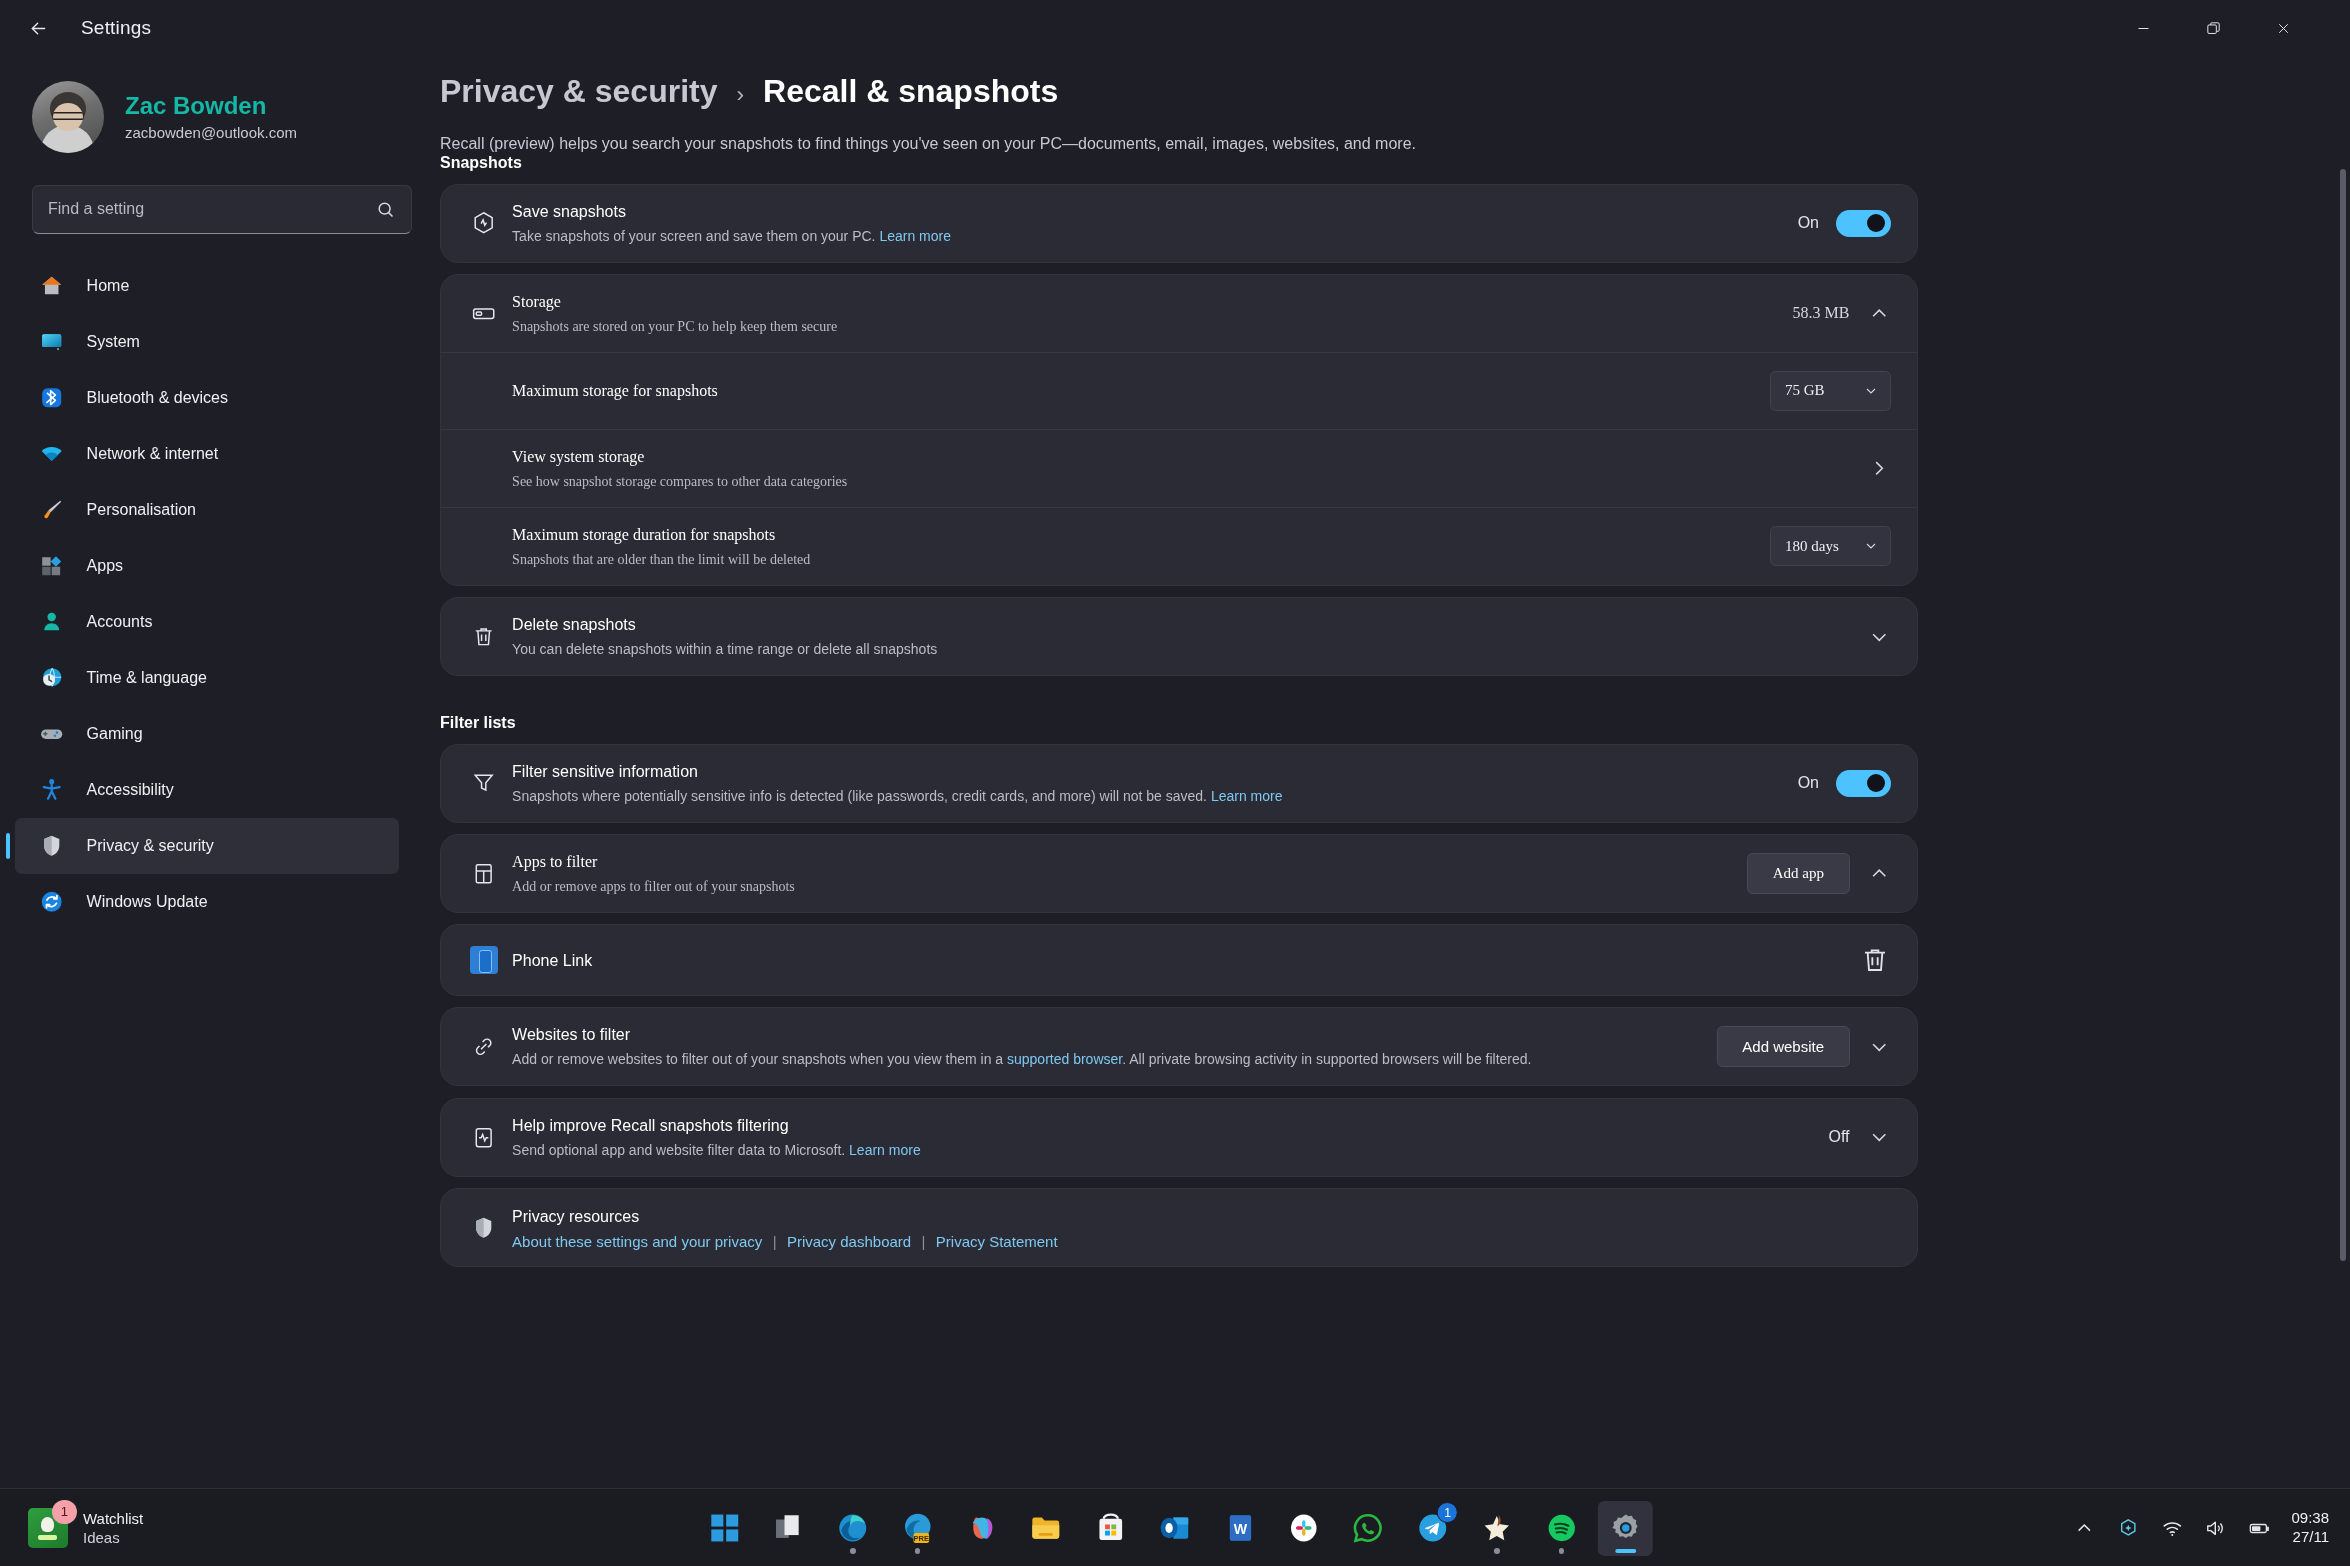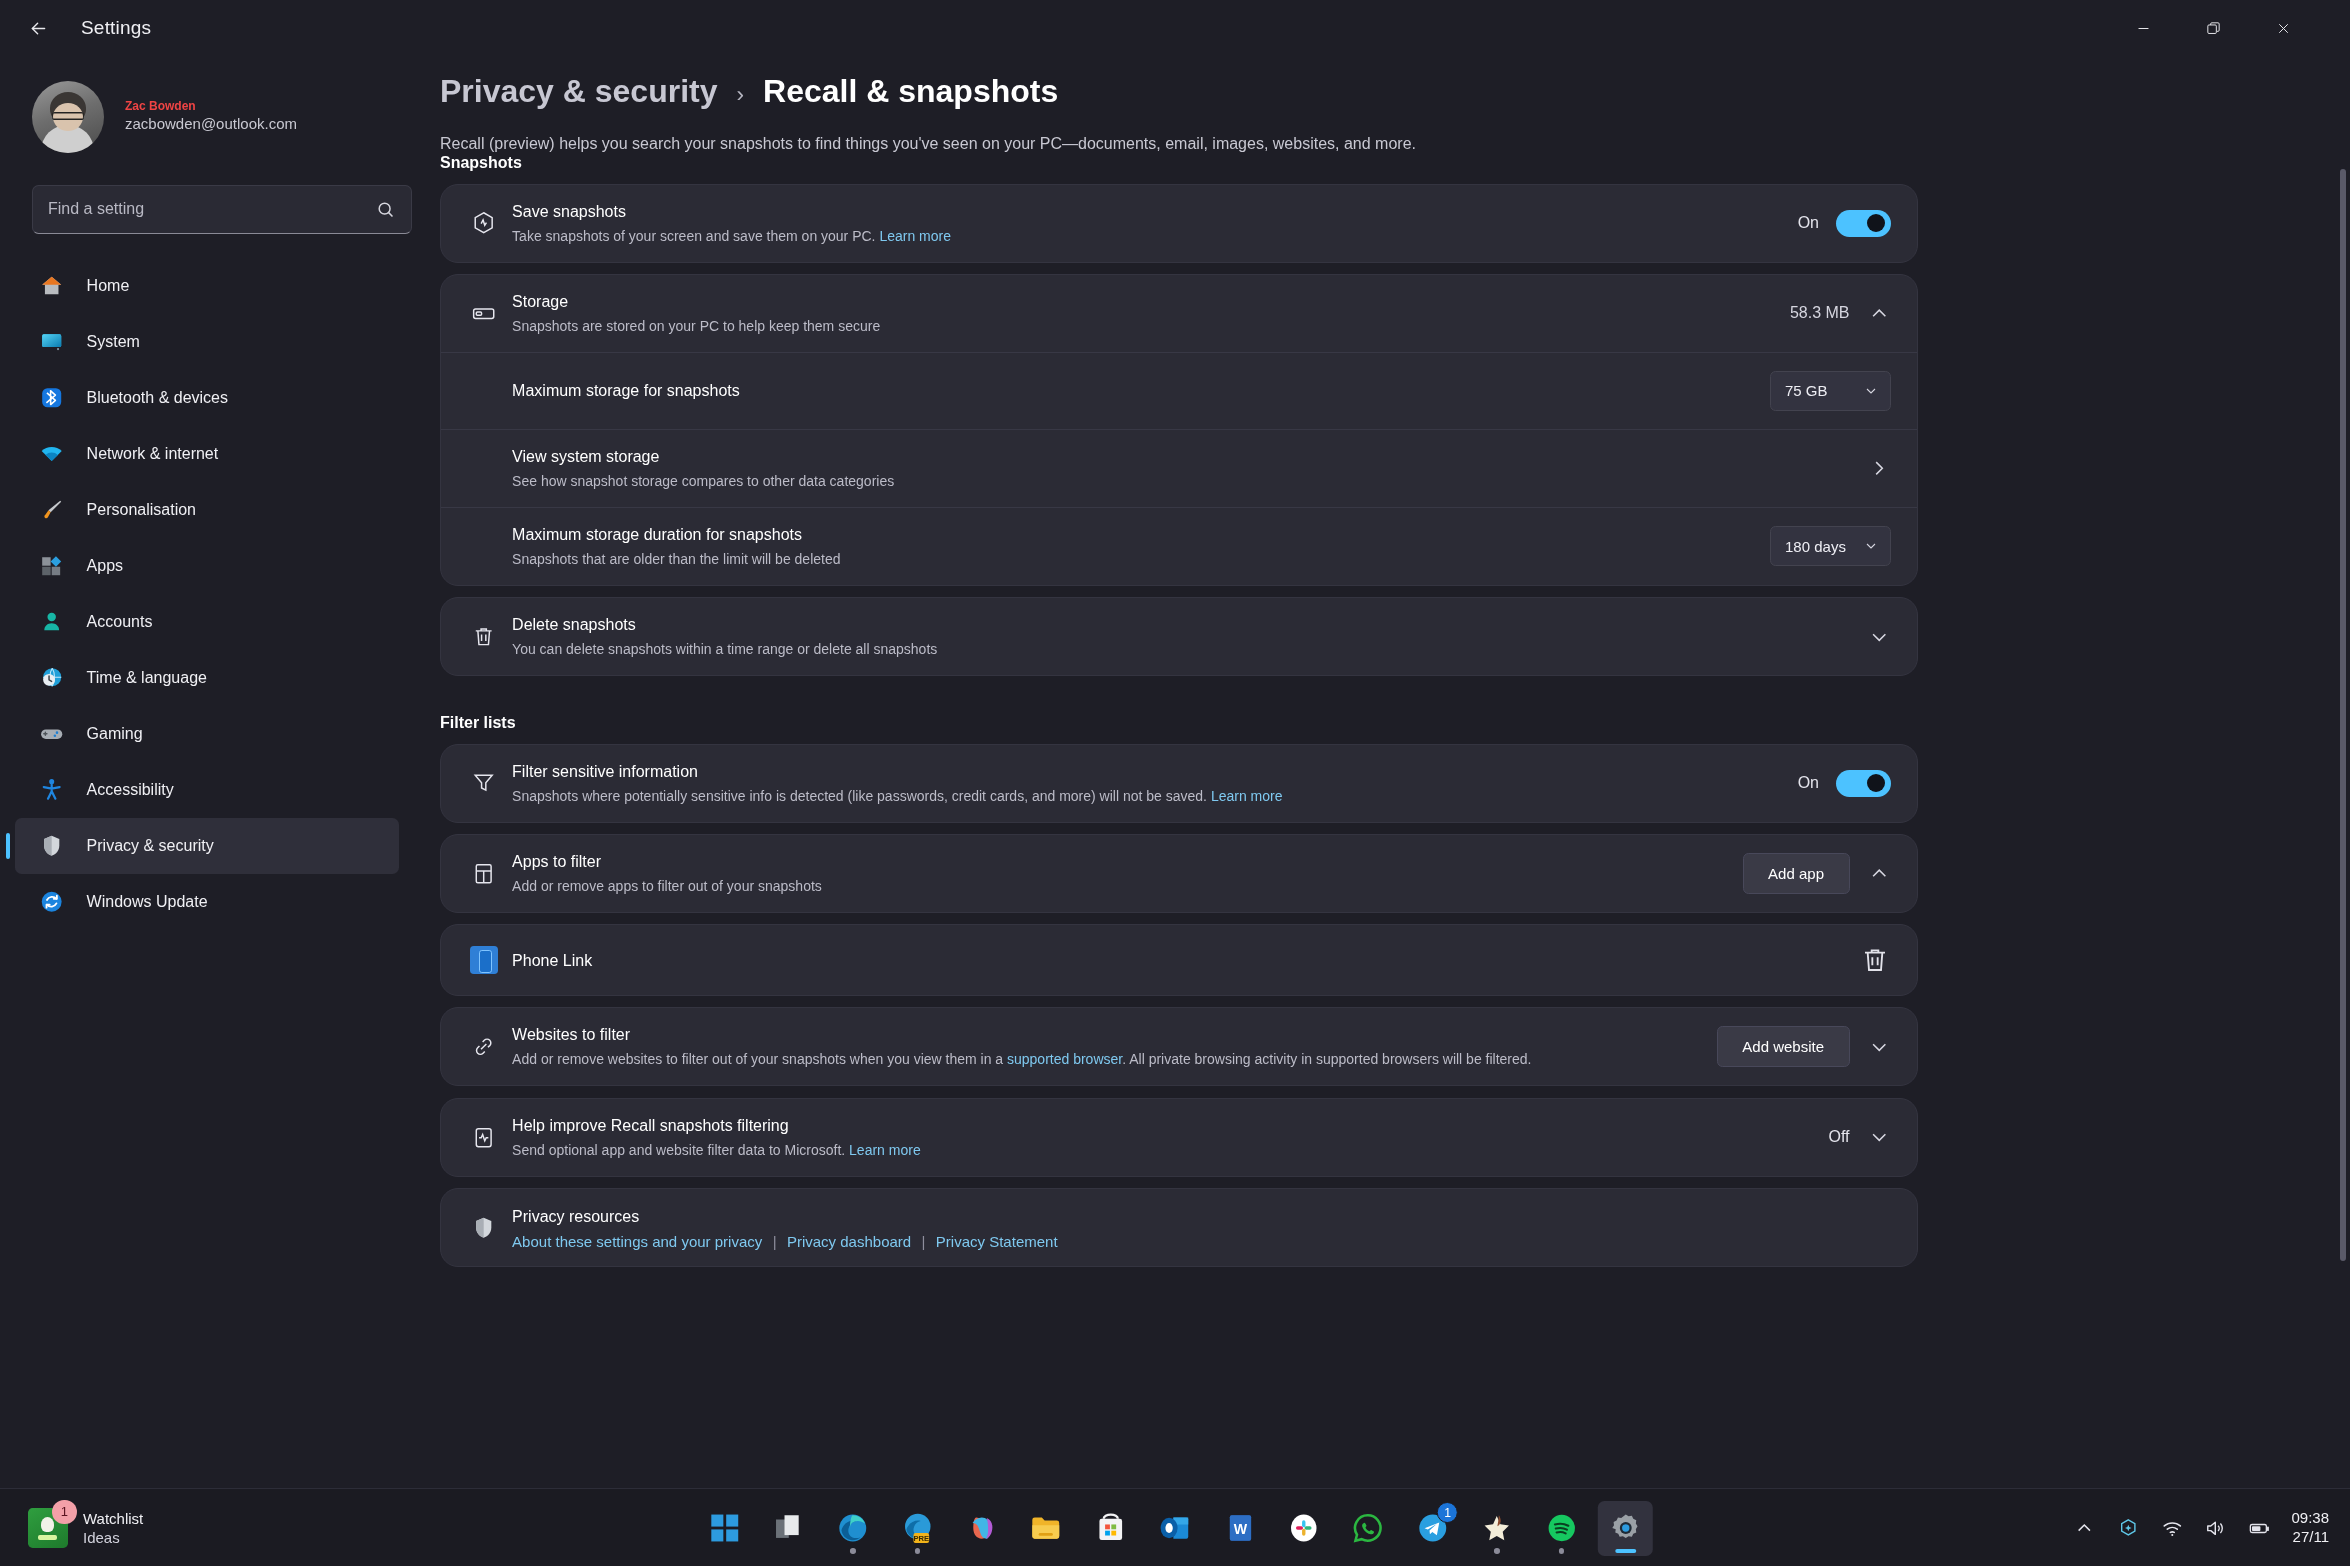--- a/index.html
+++ b/index.html
@@ -47,21 +47,21 @@
   .avatar .face {
     position:absolute; left:21px; top:22.6px; width:30px; height:28px; border-radius:50%;
     background:#d9c3ad; z-index:2;
   }
   .avatar .glasses {
     position:absolute; left:20px; top:31px; width:32px; height:8.5px; z-index:3;
     border-top:1.9px solid #222; border-bottom:1.9px solid #222; border-radius:2.8px;
     box-shadow:inset 0 0 0 0.9px rgba(0,0,0,.4);
   }
   .profile-text { margin-left:21px; }
-  .profile-name { font-size:12px; font-weight:bold; color:#ef4444; line-height:1.35; }
+  .profile-name { font-size:24px; font-weight:bold; color:#14b8a6; line-height:1.35; }
   .profile-email { font-size:15px; color:#c9c9d2; line-height:1.35; }
 
   .searchbox {
     margin:32px 0 0 32px; width:380px; height:49px; background:#2a2a34;
     border:0.9px solid #3a3a46; border-bottom:1.9px solid #8a8a96;
     border-radius:6.6px; display:flex; align-items:center; padding:0 15px;
   }
   .searchbox input {
     flex:1; background:transparent; border:none; outline:none;
     color:#e8e8ee; font-size:16px; font-family:"Liberation Sans", sans-serif;
@@ -93,21 +93,21 @@
   .bc-parent { color:#c7c7d2; font-weight:bold; }
   .bc-sep { margin:0 19px; color:#b5b5c0; font-size:22.6px; }
   .bc-current { color:#ffffff; font-weight:bold; }
   .page-desc { margin-top:24.5px; font-size:16px; color:#c8c8d2; }
   .section-label { margin-top:1.9px; font-size:16px; font-weight:bold; color:#ffffff; }
 
   .card {
     background:#2b2b35; border:0.9px solid #343440; border-radius:18px;
     margin-top:11.3px; overflow:hidden;
   }
-  .card.group { padding:0; }
+  .card.group { padding:0;font-family:Liberation Serif, serif; }
   .row {
     display:flex; align-items:center; min-height:77px; padding:15px 26px 15px 22.6px;
   }
   .row + .row { border-top:0.9px solid #383845; }
   .row-ico { width:41px; flex:none; display:flex; align-items:center; justify-content:center; color:#e6e6ee; }
   .row-ico svg { width:25.4px; height:25.4px; }
   .row-body { flex:1; min-width:0; padding-left:7.5px; }
   .row-title { font-size:16px; color:#ffffff; line-height:1.45; }
   .row-sub { font-size:14px; color:#bcbcc8; line-height:1.5; margin-top:2.8px; }
   .row-sub a, .link { color:#7fc9f0; text-decoration:none; }

